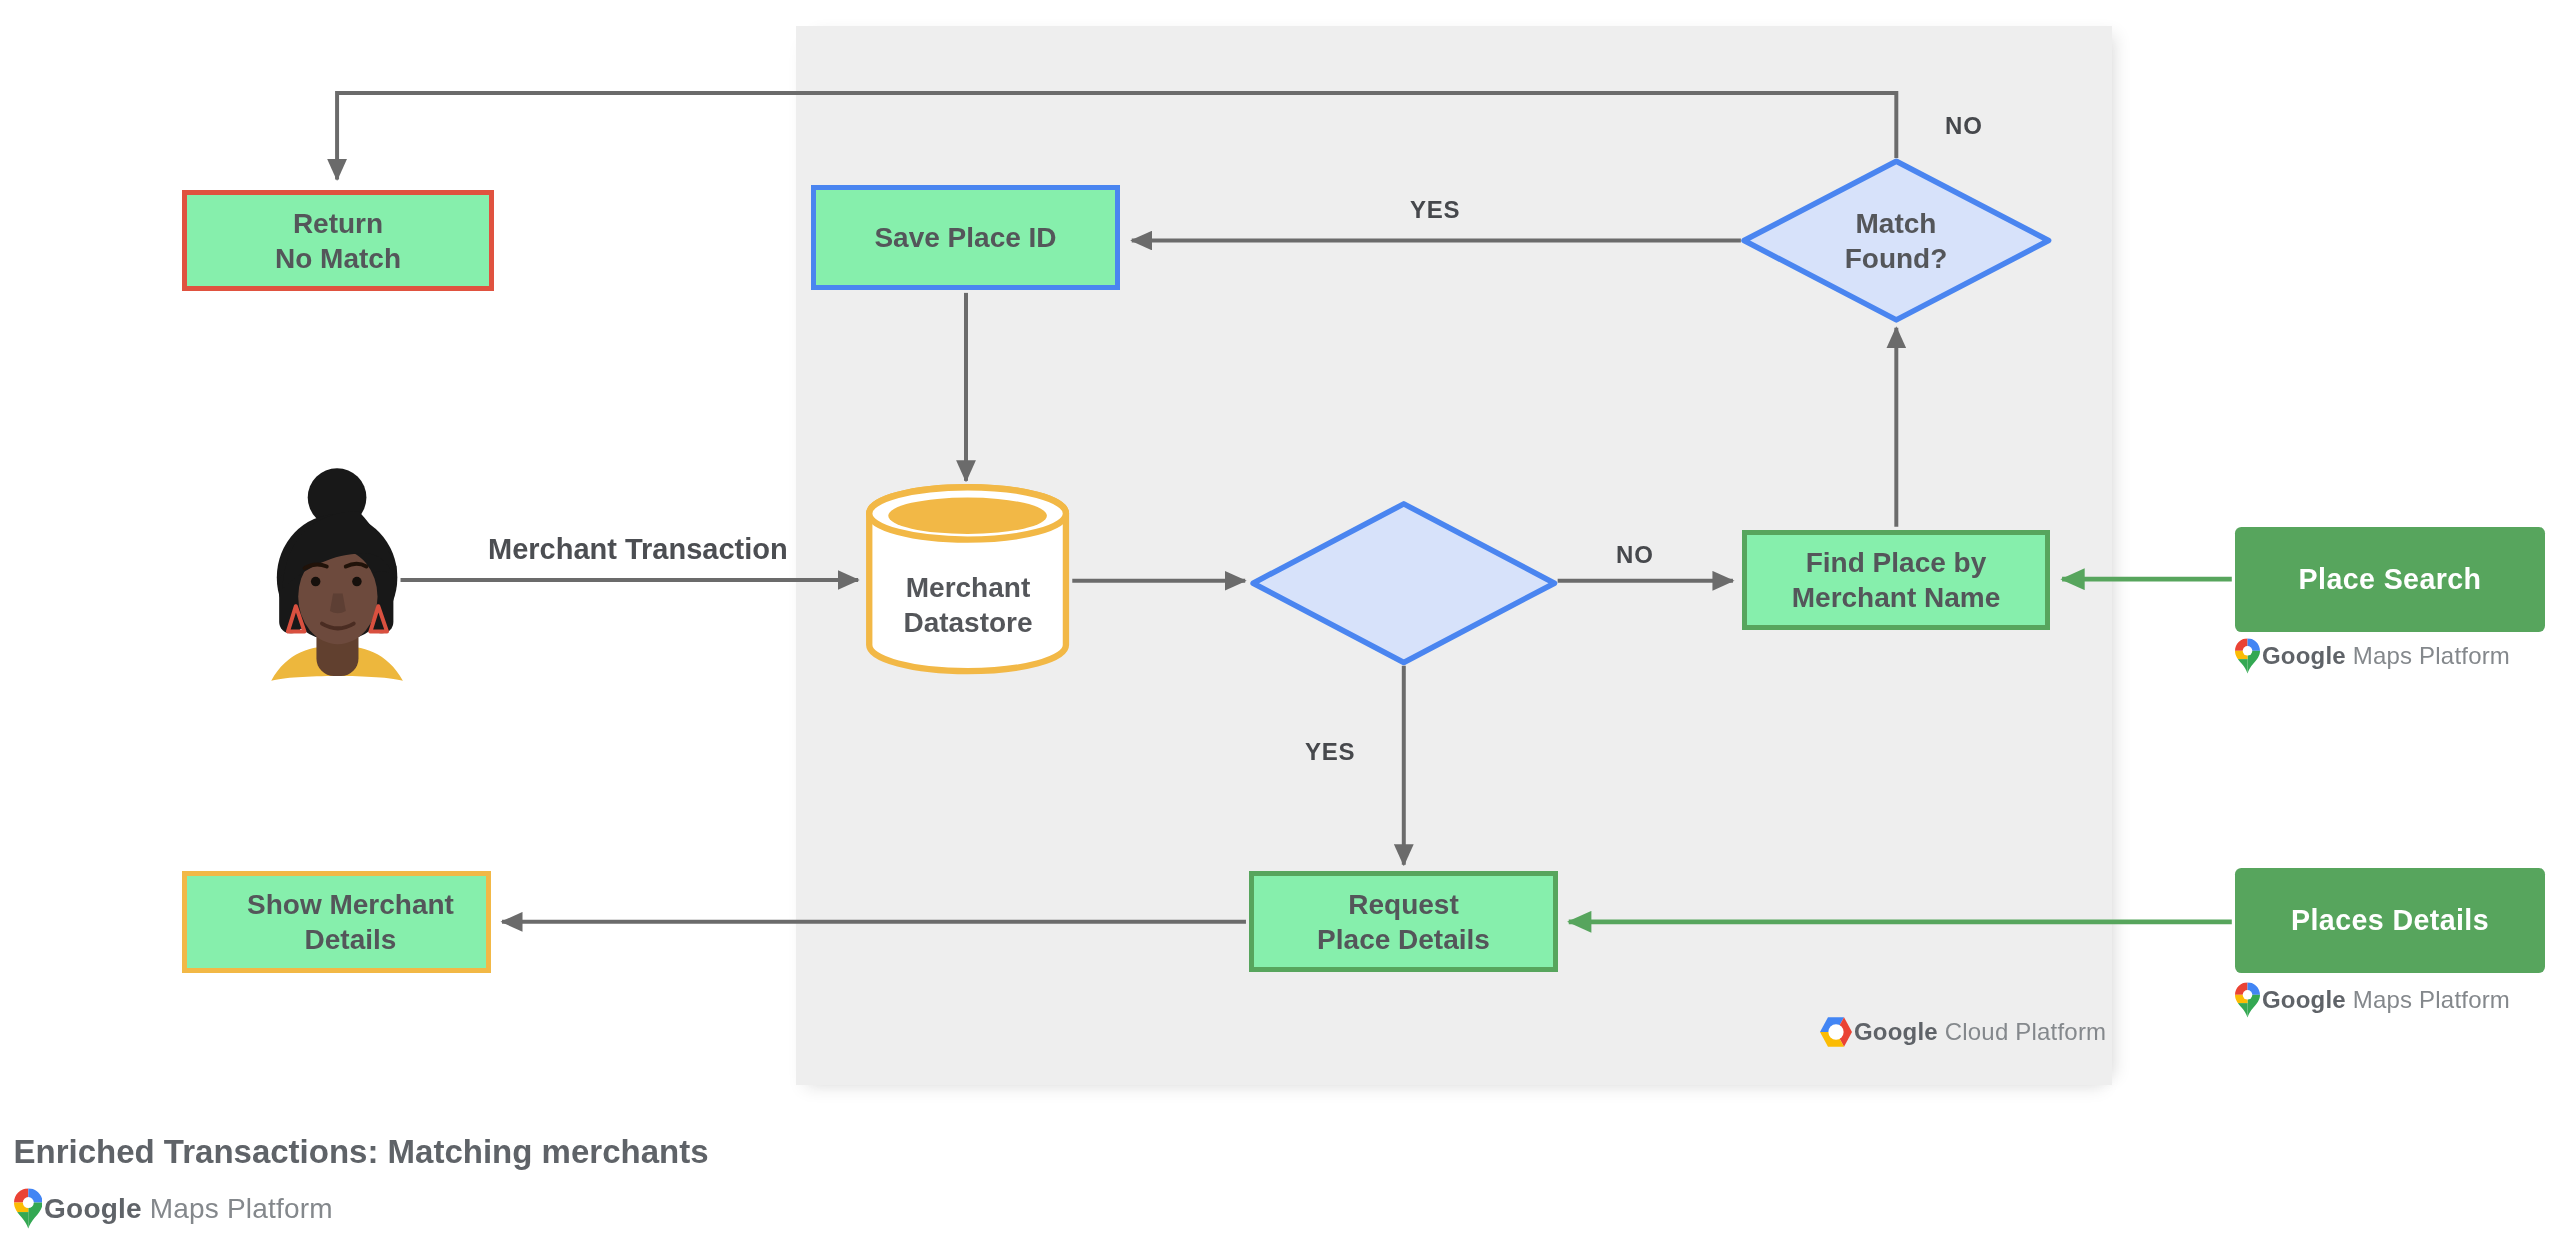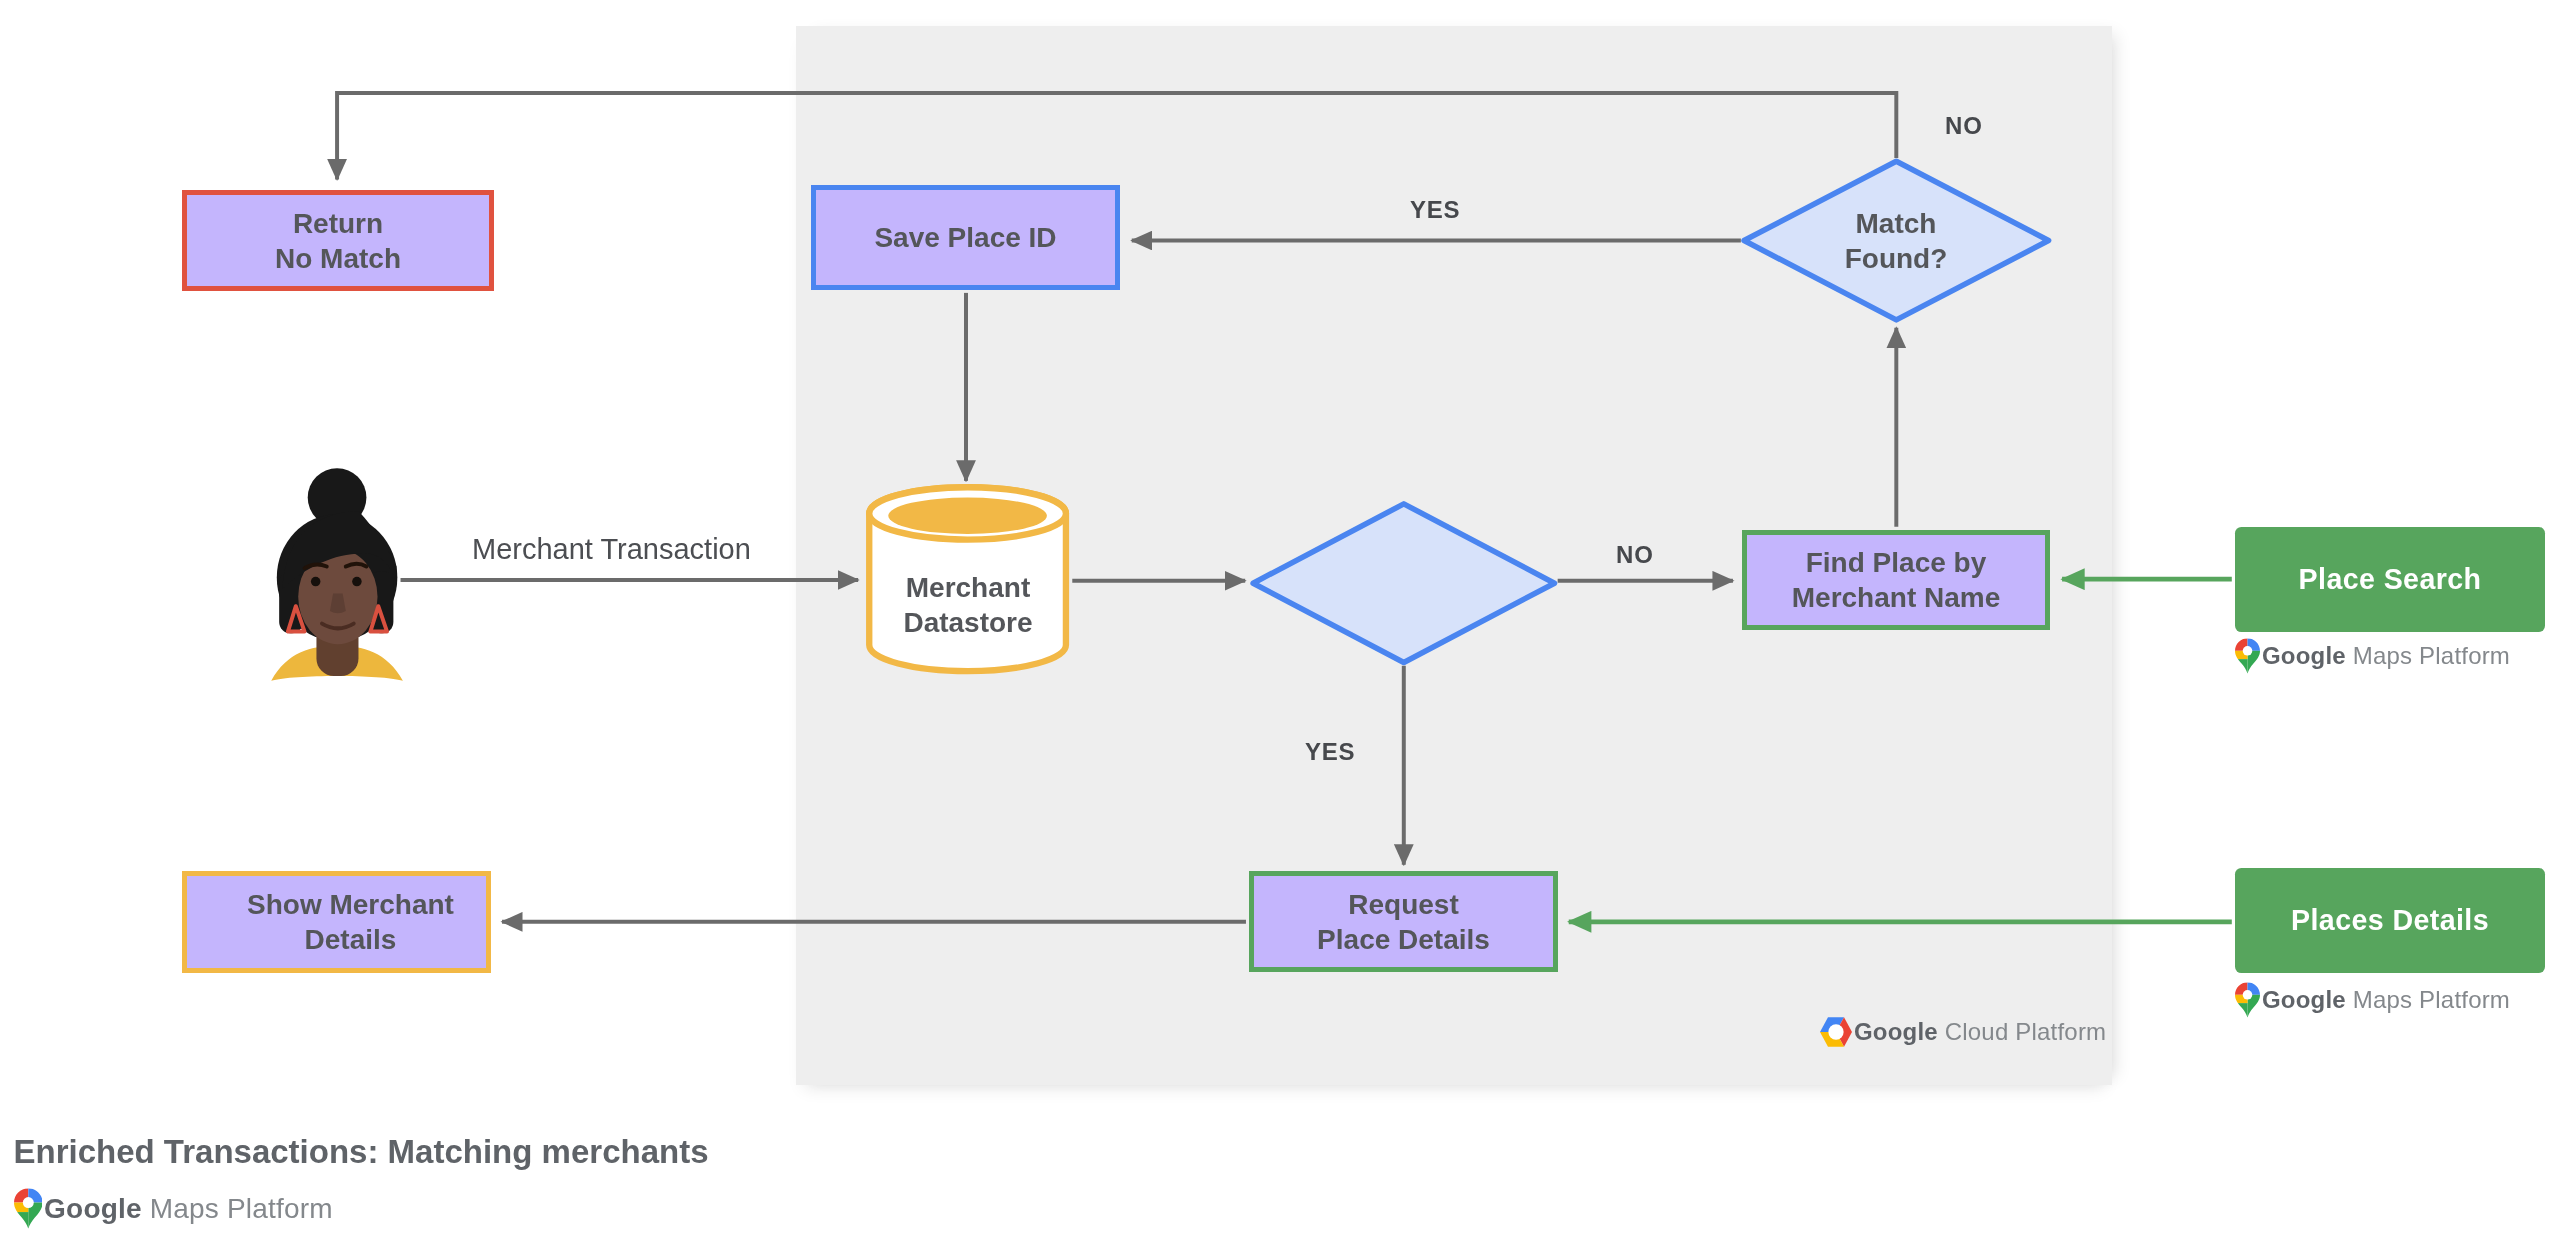--- a/index.html
+++ b/index.html
@@ -2,32 +2,32 @@
 <html style="font-size:12.7px"><head>
 <meta charset="utf-8">
 <style>
   html,body{margin:0;padding:0;background:#ffffff;}
   .canvas{position:relative;width:2576px;height:1252px;background:#ffffff;overflow:hidden;
           font-family:"Liberation Sans","DejaVu Sans",sans-serif;}
   .panel{position:absolute;left:796px;top:26px;width:1316px;height:1059px;background:#eeeeee;
          box-shadow:11px 0 16px -8px rgba(0,0,0,.12), 0 11px 16px -8px rgba(0,0,0,.10);z-index:0;}
   svg.layer{position:absolute;left:0;top:0;z-index:1;}
   .node{position:absolute;display:flex;align-items:center;justify-content:center;z-index:2;box-sizing:border-box;}
-  .box{background:#c4b5fd;border:5.6px solid #888;}
+  .box{background:#86efac;border:5.6px solid #888;}
   .box.red{border-color:#E0523F;}
   .box.blue{border-color:#4A85F0;}
   .box.green{border-color:#57A55D;}
   .box.yellow{border-color:#F2B846;padding-left:28px;}
   .fillbox{background:#57A55D;border-radius:6.3px;}
   .box-label{white-space:pre-line;text-align:center;font-weight:bold;font-size:28px;line-height:35px;color:#54565a;}
   .fillbox .box-label{color:#ffffff;font-size:28.6px;letter-spacing:0.4px;}
   .diamond-label{position:absolute;z-index:2;display:flex;align-items:center;justify-content:center;
                  pointer-events:none;}
   .edge-label{position:absolute;z-index:2;font-weight:bold;font-size:24px;color:#46484c;letter-spacing:0.8px;}
-  .flow-label{position:absolute;z-index:2;font-weight:normal;font-size:29px;color:#4c4e52;}
+  .flow-label{position:absolute;z-index:2;font-weight:bold;font-size:29px;color:#4c4e52;margin-left:16px;}
   .title{position:absolute;left:13.5px;top:1133px;z-index:2;font-weight:bold;font-size:33px;color:#5f6368;}
   .logo{position:absolute;z-index:2;display:flex;align-items:center;gap:2px;}
   .logo .g{color:#5f6368;}
   .logo .p{color:#84888c;}
   .logo-text{font-size:24px;letter-spacing:0.2px;}
   .logo-text-lg{font-size:28px;letter-spacing:0.2px;}
 </style>
 </head>
 <body>
 

